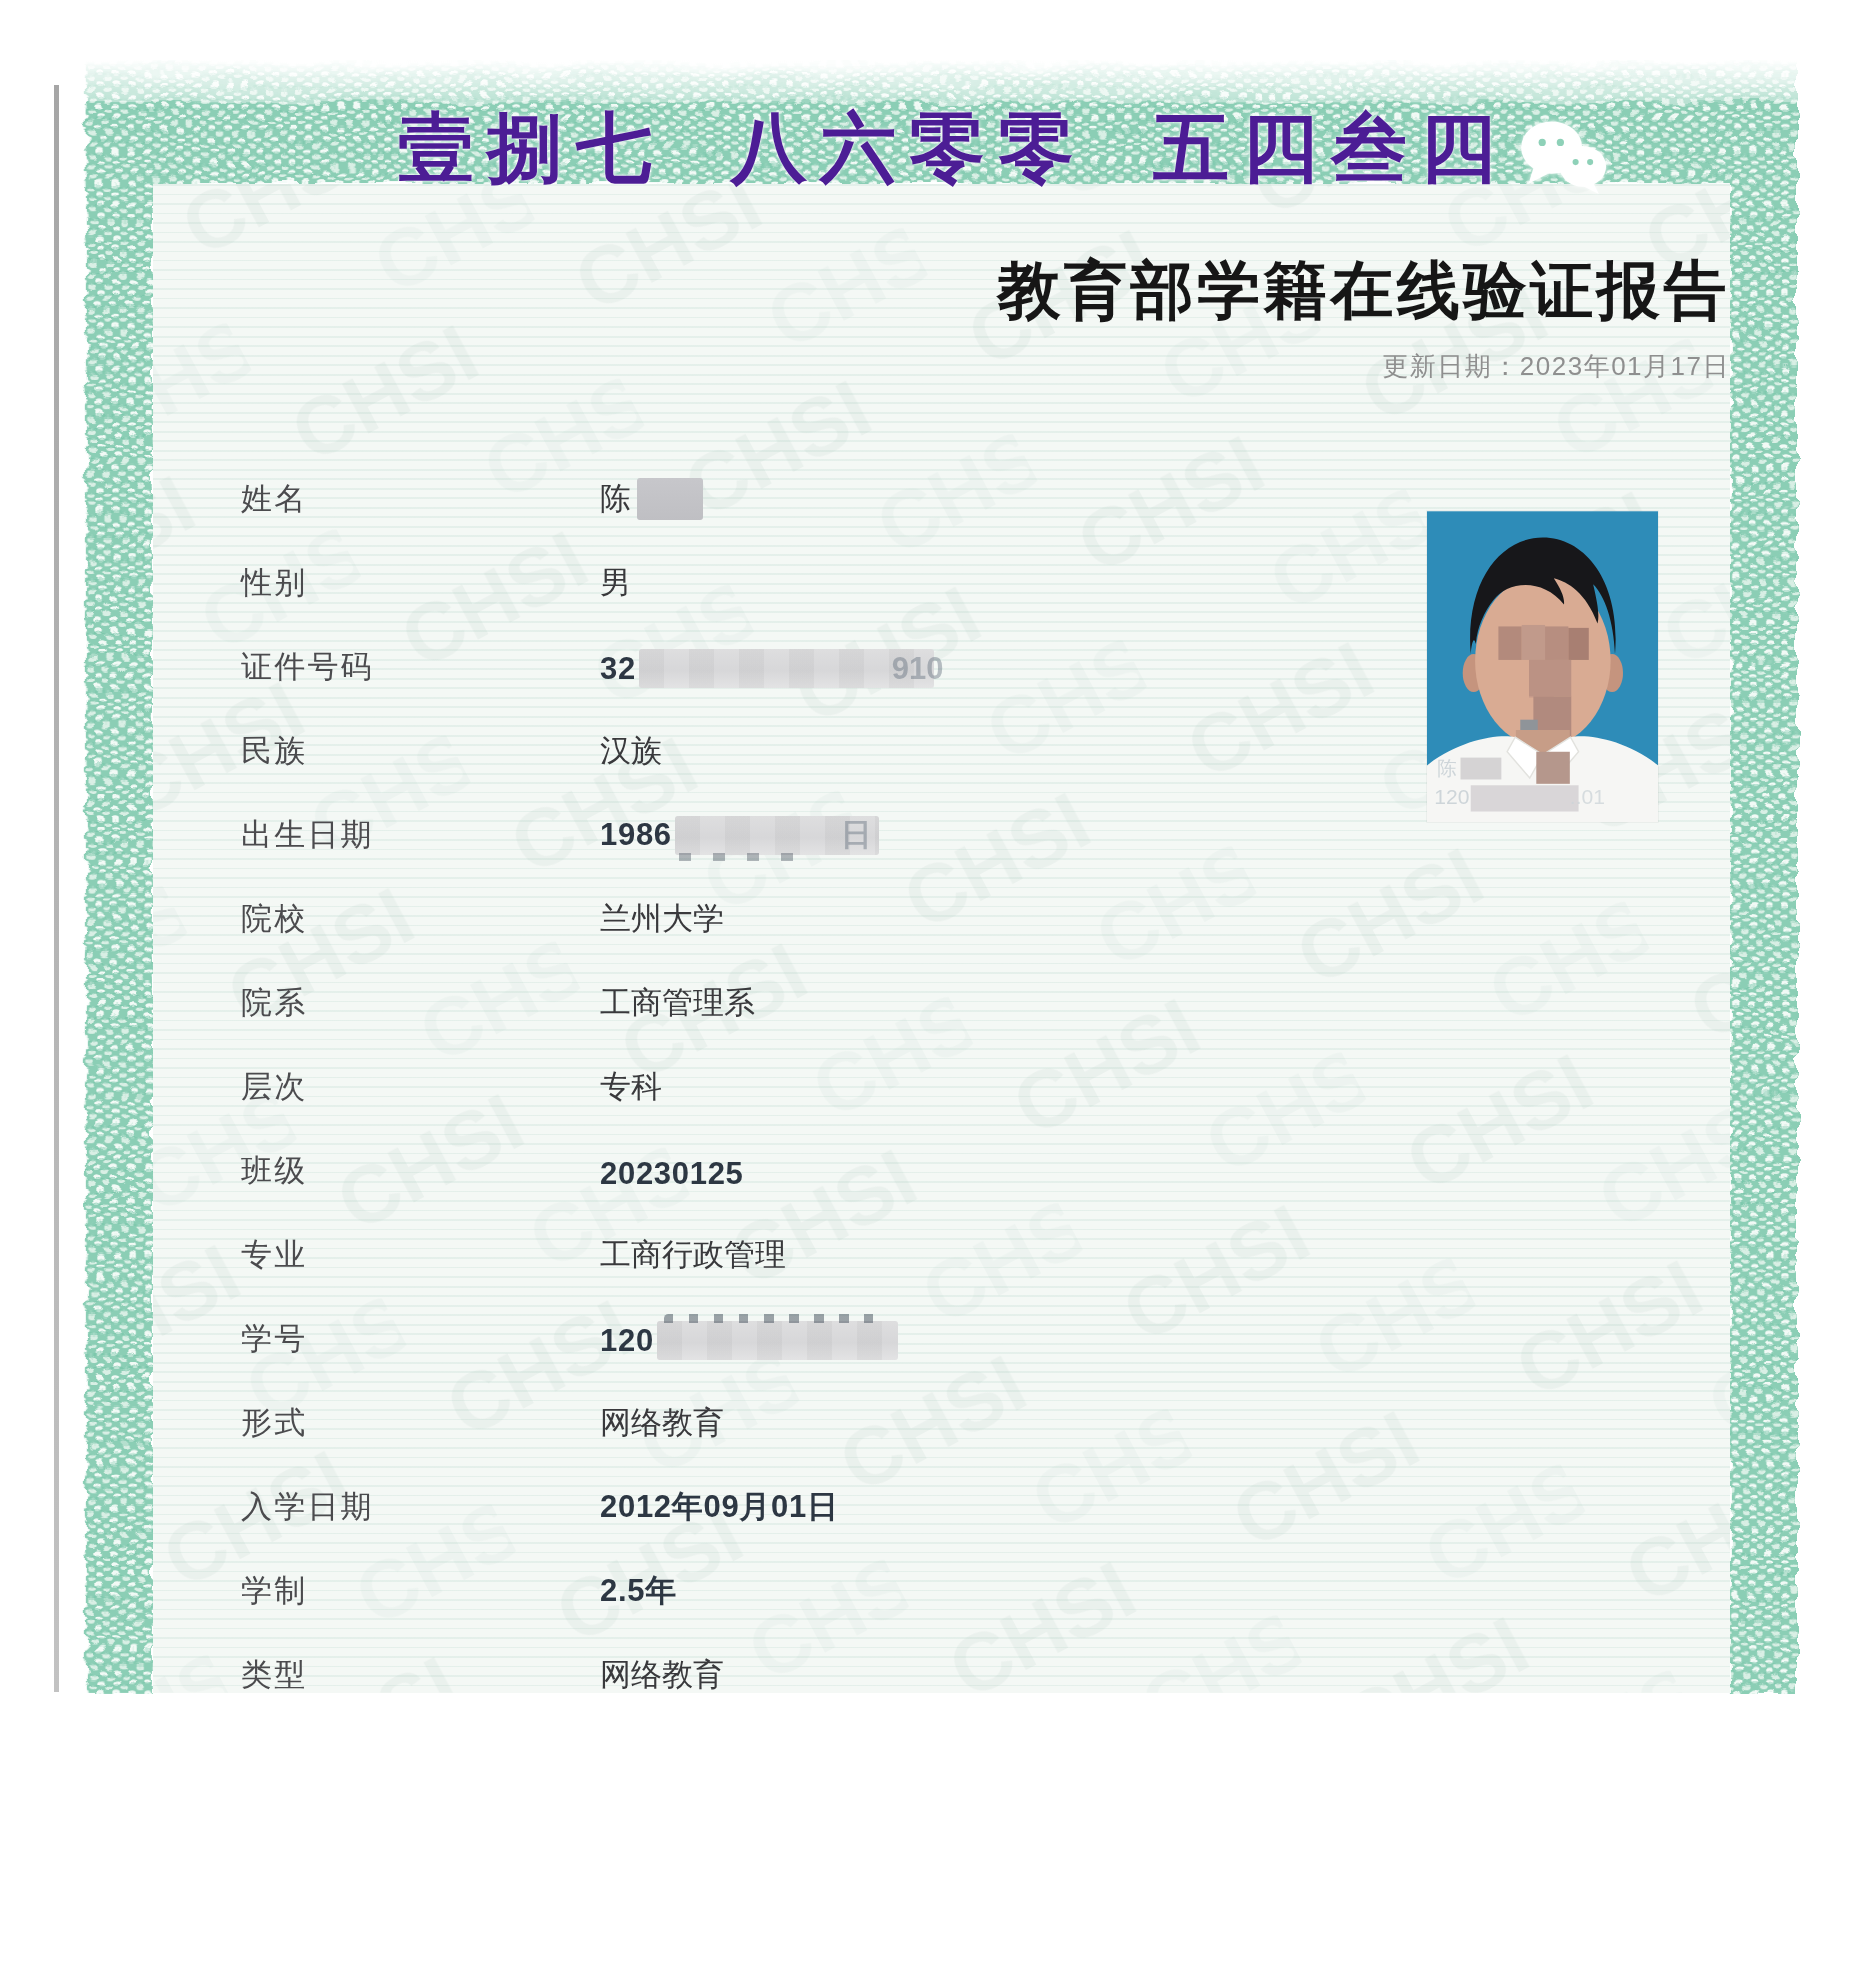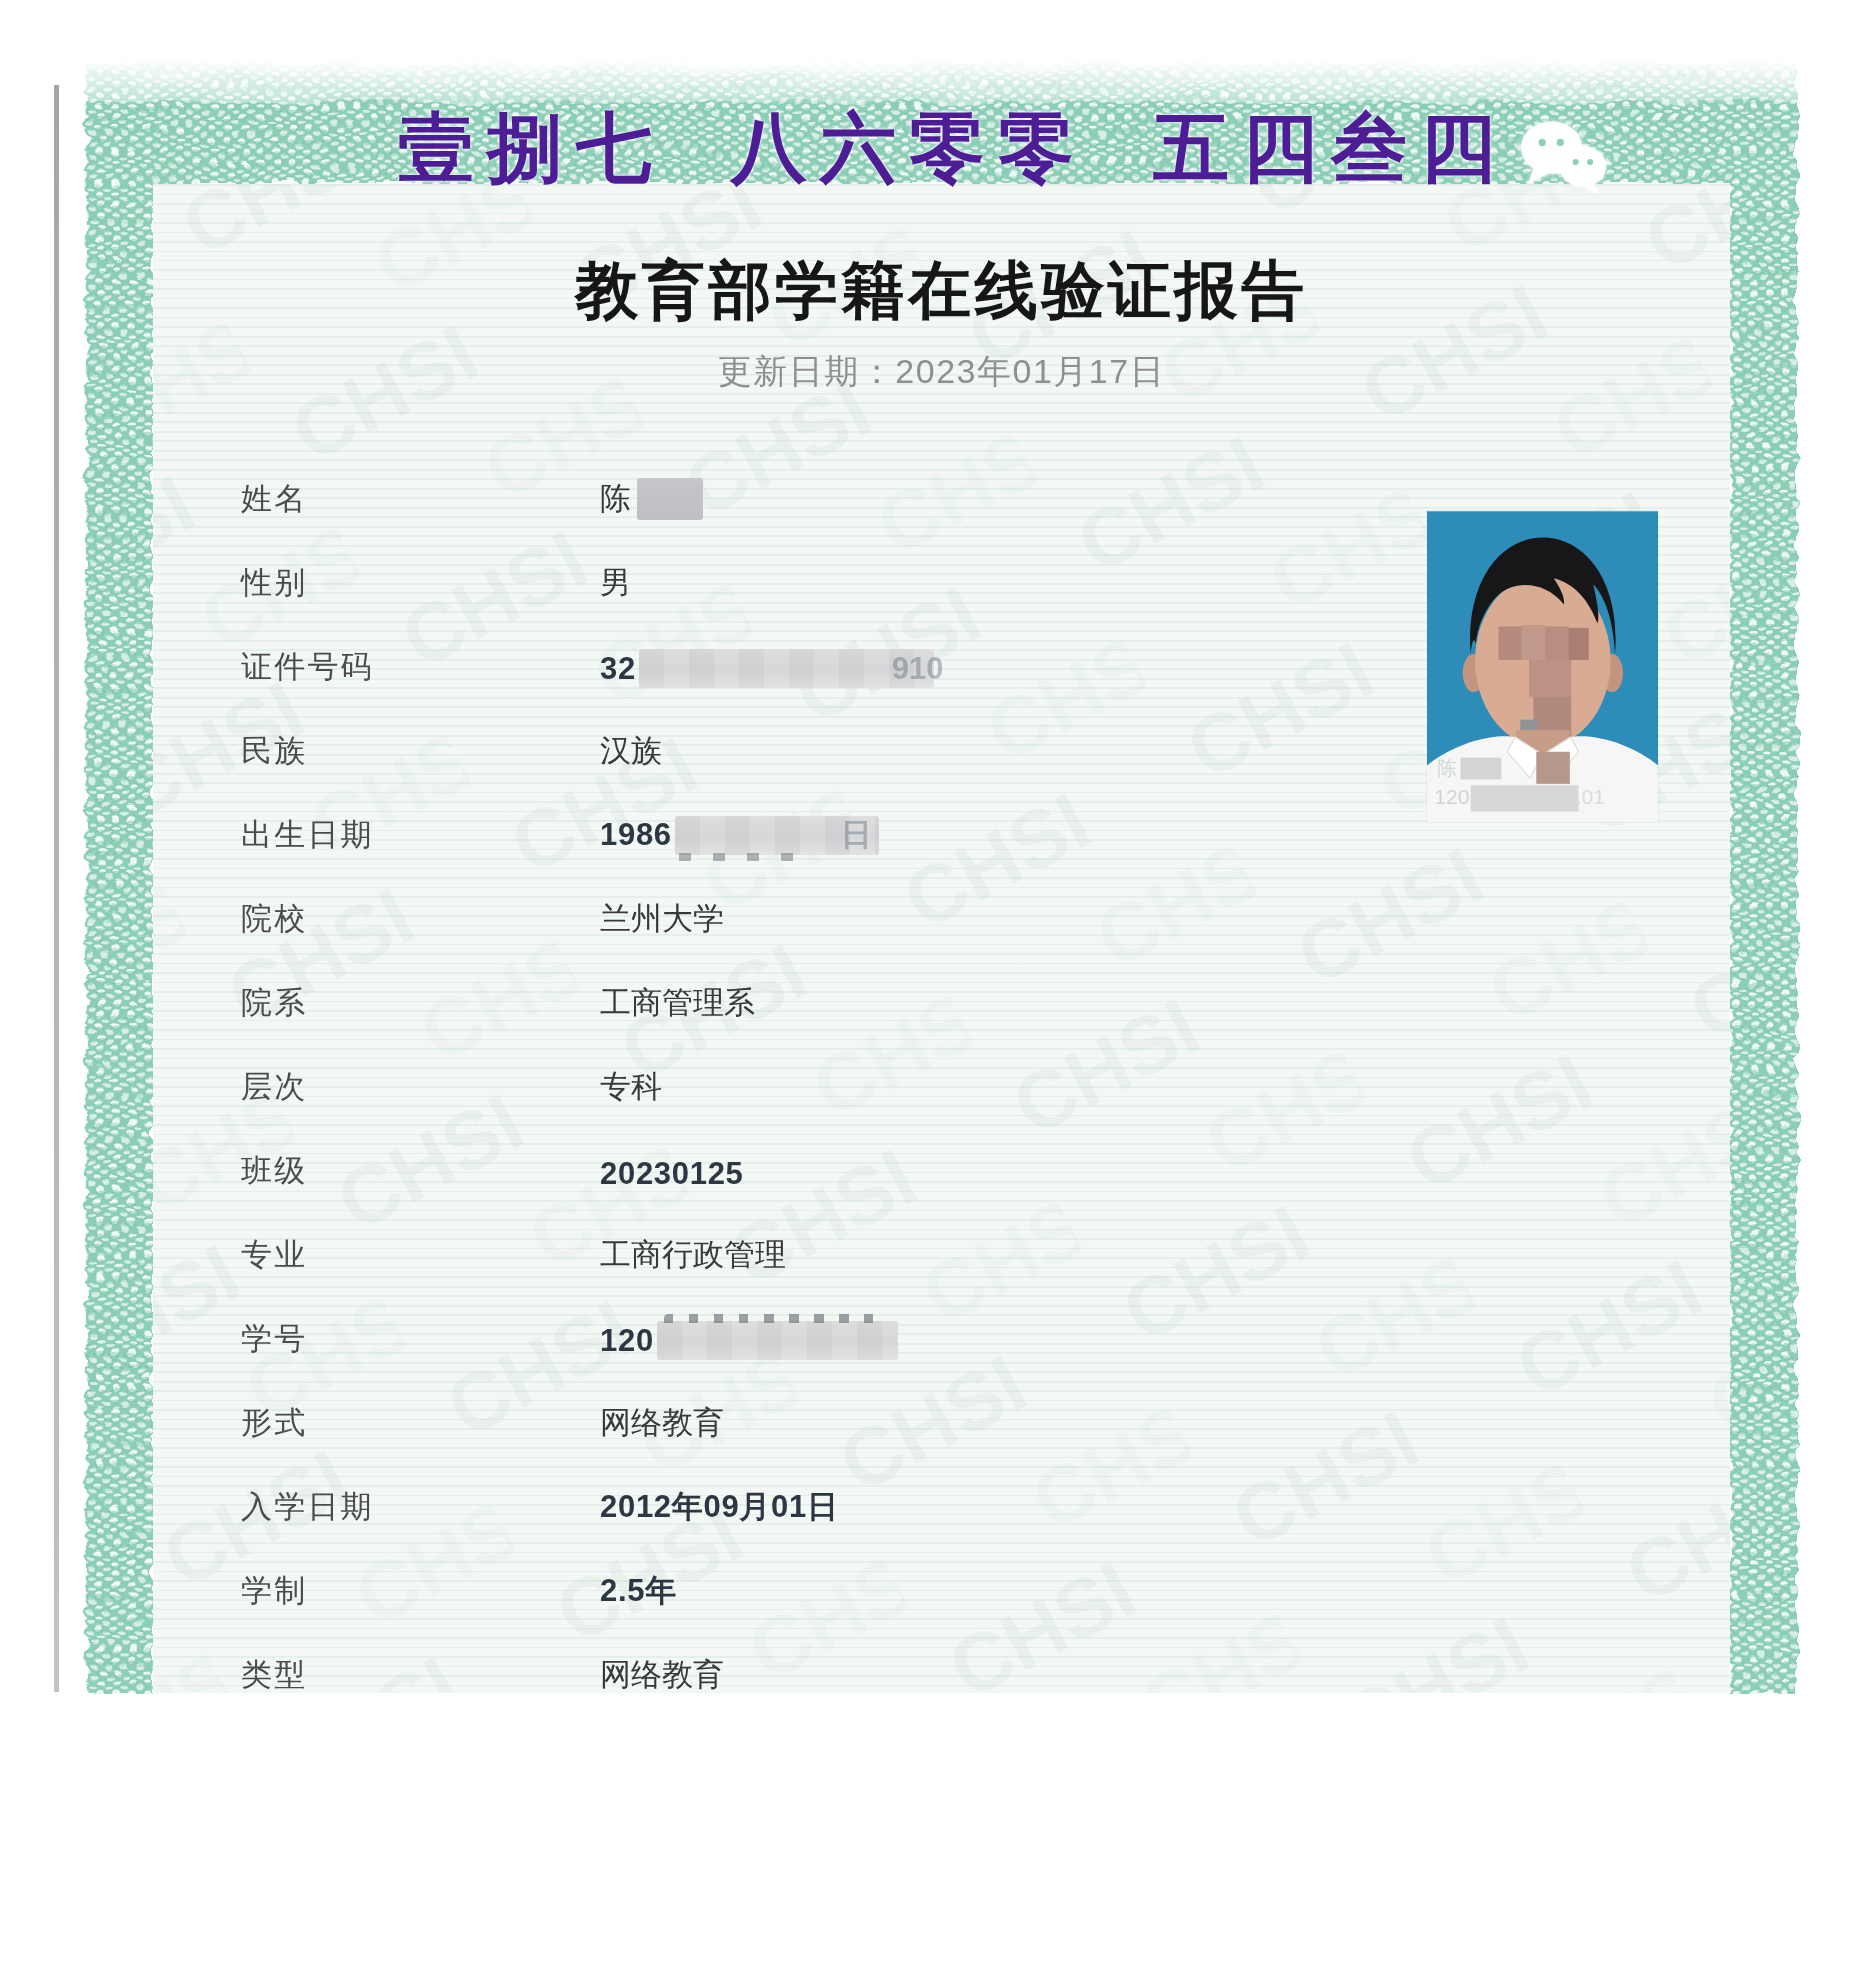--- a/index.html
+++ b/index.html
@@ -13,24 +13,24 @@
   
   .frame{position:absolute;left:80px;top:60px;}
 
   
   .doc-inner{position:absolute;left:153px;top:184px;width:1577px;height:1509px;
     background:
       repeating-linear-gradient(180deg, rgba(213,231,224,0.5) 0 1.5px, rgba(0,0,0,0) 1.5px 9.5px),
       linear-gradient(#f4f8f5,#f4f8f5);}
   .chsi-pattern{position:absolute;left:0;top:0;}
 
-  .title{position:absolute;left:0;right:0;top:64px;margin:0;text-align:center;
+  .title{position:absolute;left:0;right:0;top:64px;margin:0;text-align:right;
     font-size:63px;font-weight:bold;color:#161616;letter-spacing:3.6px;white-space:nowrap;}
-  .update{position:absolute;left:0;right:0;top:165px;text-align:center;
-    font-size:34px;color:#8f8f8f;letter-spacing:1.5px;}
+  .update{position:absolute;left:0;right:0;top:165px;text-align:right;
+    font-size:26px;color:#8f8f8f;letter-spacing:1.5px;}
 
   .fields{position:absolute;left:88px;top:252px;}
   .row{display:flex;align-items:flex-end;height:84px;}
   .lab{width:359px;font-size:31px;color:#4b4b4e;letter-spacing:2.2px;}
   .val{display:flex;align-items:center;font-size:31px;color:#39393c;font-weight:500;white-space:pre;}
   .val .vtext.num{color:#2d3743;font-weight:600;letter-spacing:0.7px;}
 
   .blur{display:inline-block;height:39px;margin-left:2.9px;position:relative;border-radius:2.9px;
     background:
       repeating-linear-gradient(90deg, rgba(0,0,0,0.035) 0 25px, rgba(0,0,0,0) 25px 50px),

